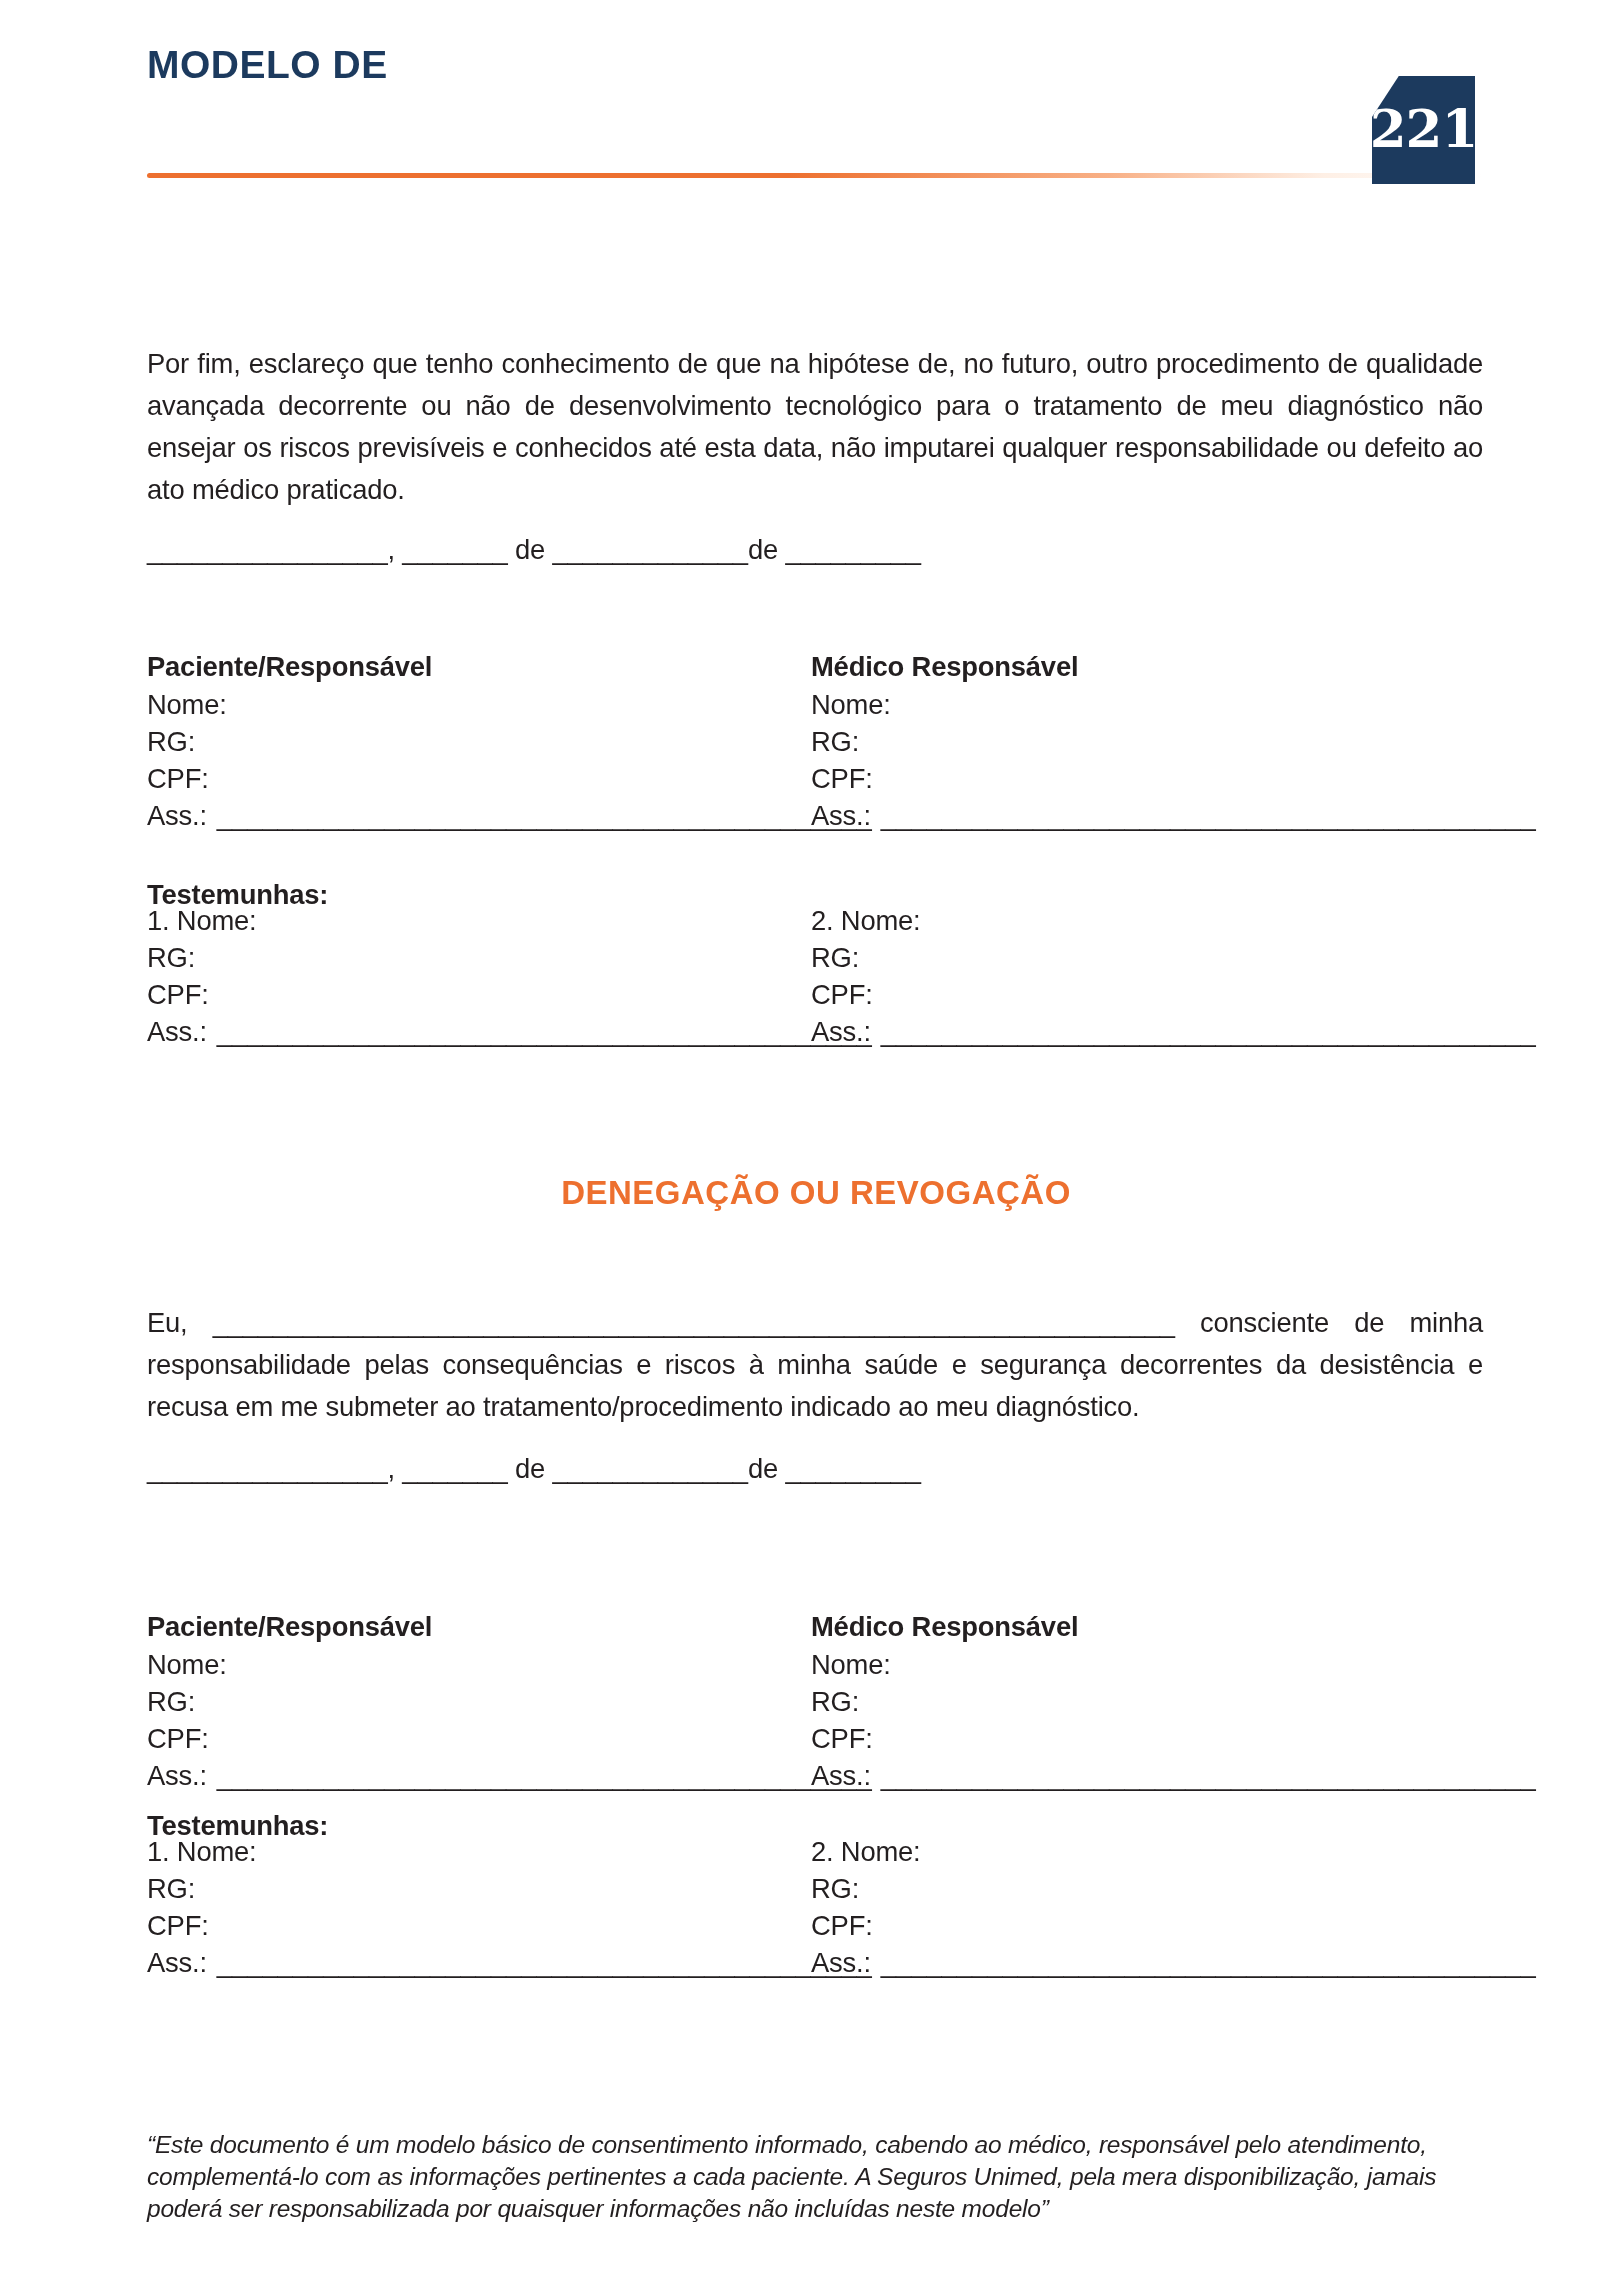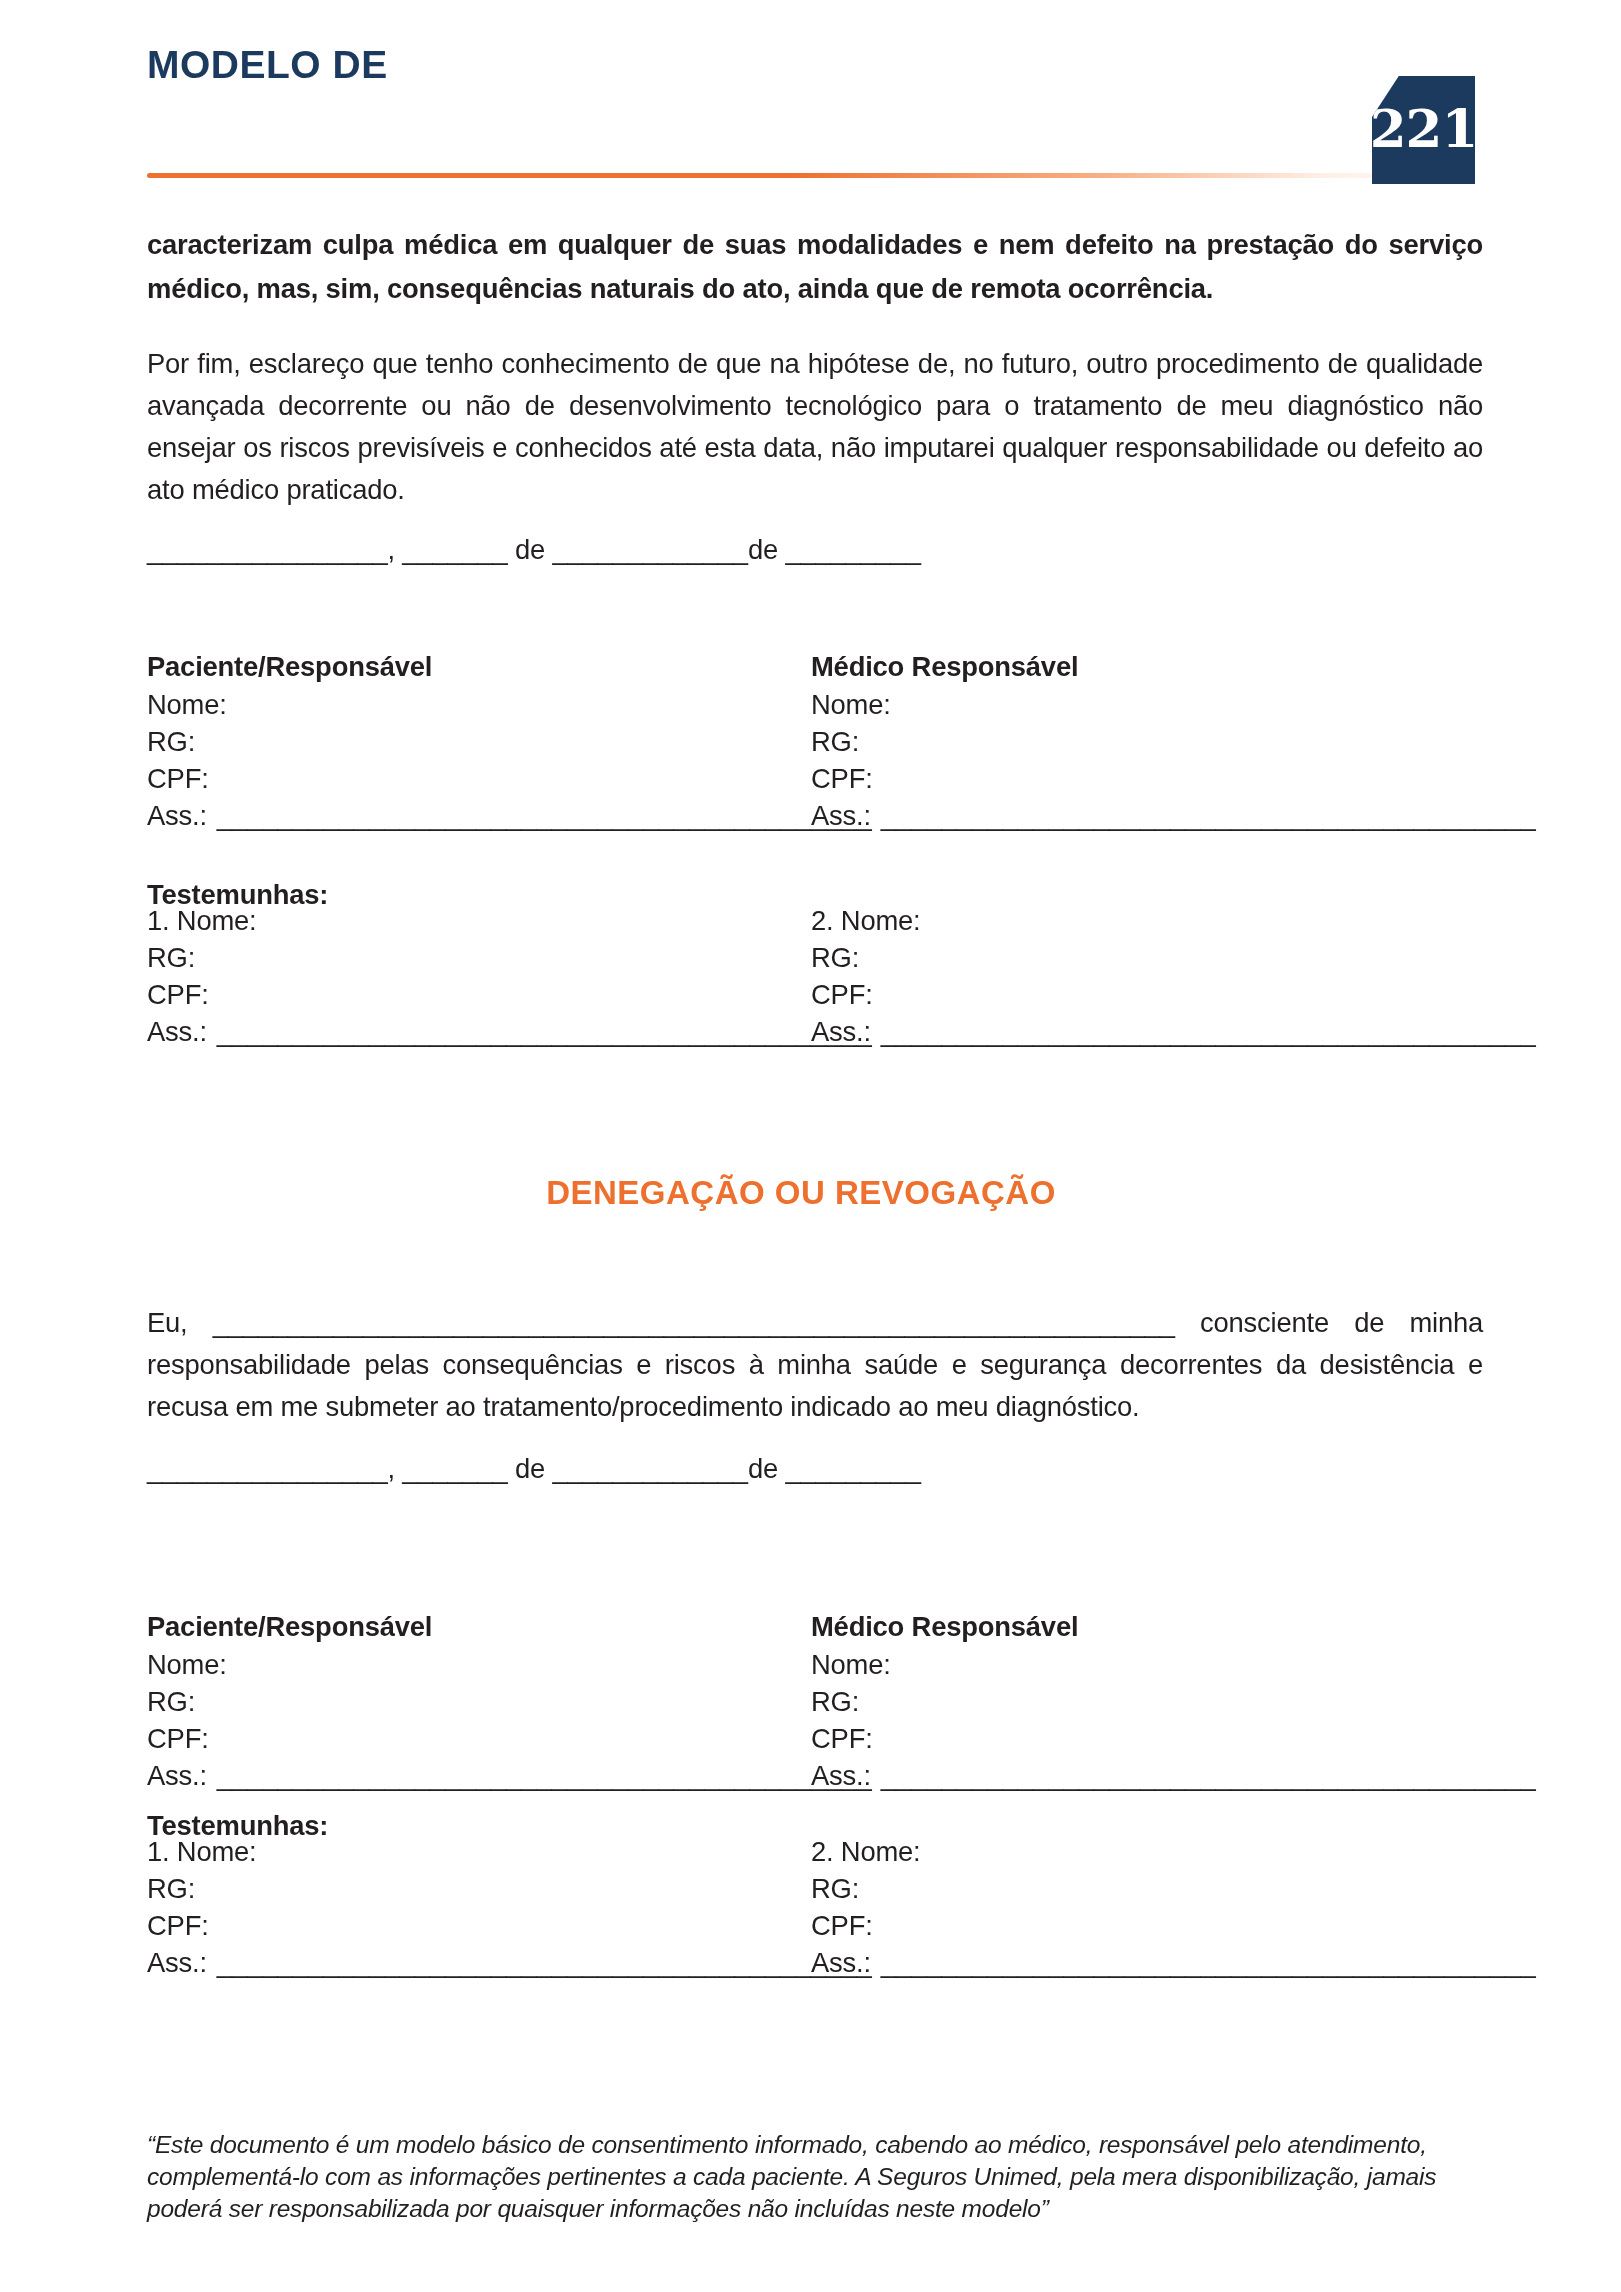--- a/index.html
+++ b/index.html
@@ -68,21 +68,21 @@
   .col{position:absolute;top:0;width:647px;}
   .col.right{left:664px;width:672px;}
   .col.under-title{top:27px;}
   .col-title{font-weight:700;line-height:39px;}
   .wit-title{font-weight:700;line-height:39px;}
   .row{line-height:37px;}
   .row.sig-row{display:flex;gap:9.8px;white-space:nowrap;}
   .sig-line{letter-spacing:0;}
 
   .revocation-heading{
-    position:absolute;left:133px;top:1174px;width:1336px;margin:0;
+    position:absolute;left:148px;top:1174px;width:1336px;margin:0;
     text-align:center;color:var(--orange,#ed702f);
     font-size:33px;font-weight:800;letter-spacing:0.5px;
   }
   .footer-note{
     margin:0;font-style:italic;font-size:24.5px;line-height:32px;
     letter-spacing:-0.2px;
   }
 </style>
 </head>
 <body>
@@ -90,21 +90,20 @@
 <div class="page">
 
   <header class="doc-header">
     <span class="kicker">MODELO DE</span>
   </header>
   <div class="rule"></div>
   <div class="badge">
     <span>221</span>
   </div>
 
-  <p class="para bold abs" style="top:223px">caracterizam culpa médica em qualquer de suas modalidades e nem defeito na prestação do serviço médico, mas, sim, consequências naturais do ato, ainda que de remota ocorrência.</p>
 
   <p class="para abs" style="top:343px">Por fim, esclareço que tenho conhecimento de que na hipótese de, no futuro, outro procedimento de qual­idade avançada decorrente ou não de desenvolvimento tecnológico para o tratamento de meu diagnóstico não ensejar os riscos previsíveis e conhecidos até esta data, não imputarei qualquer responsabilidade ou defeito ao ato médico praticado.</p>
 
   <div class="dateline abs" style="top:534px">________________, _______ de _____________de _________</div>
 
   <section class="sig abs" style="top:647px;height:196px">
     <div class="col">
       <div class="col-title">Paciente/Responsável</div>
       <div class="row">Nome:</div>
       <div class="row">RG:</div>

